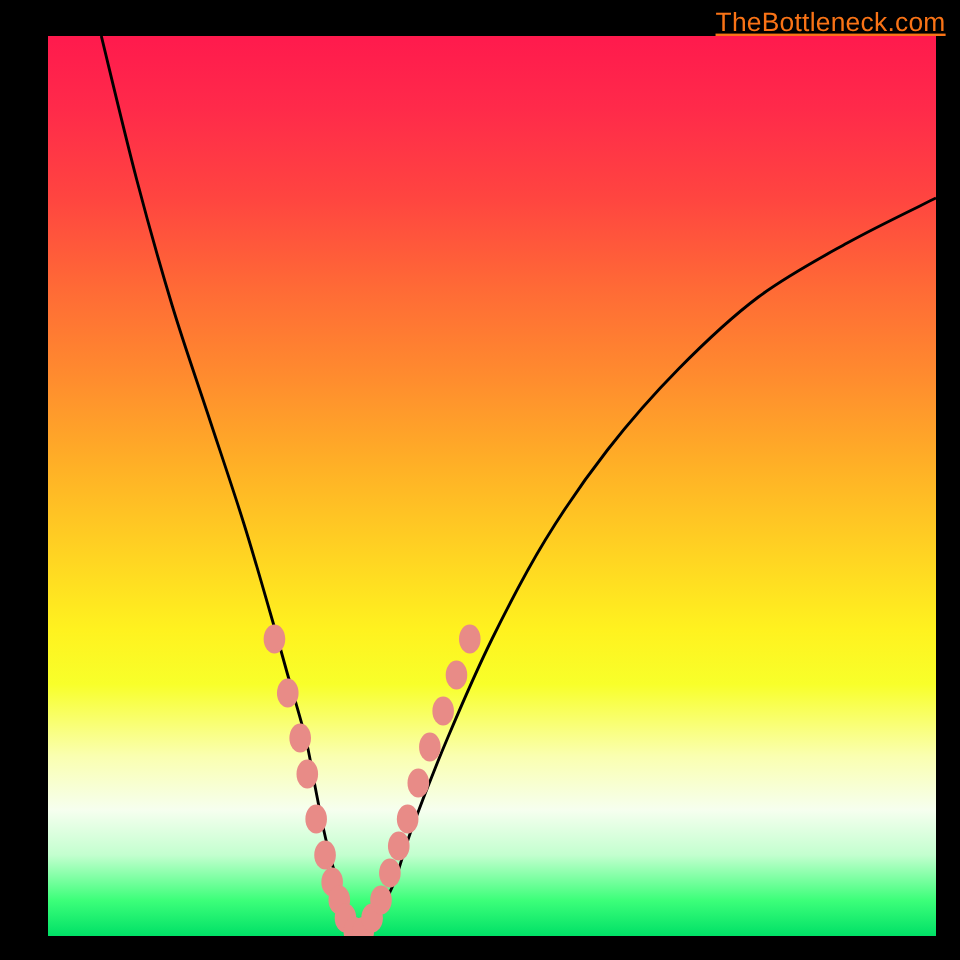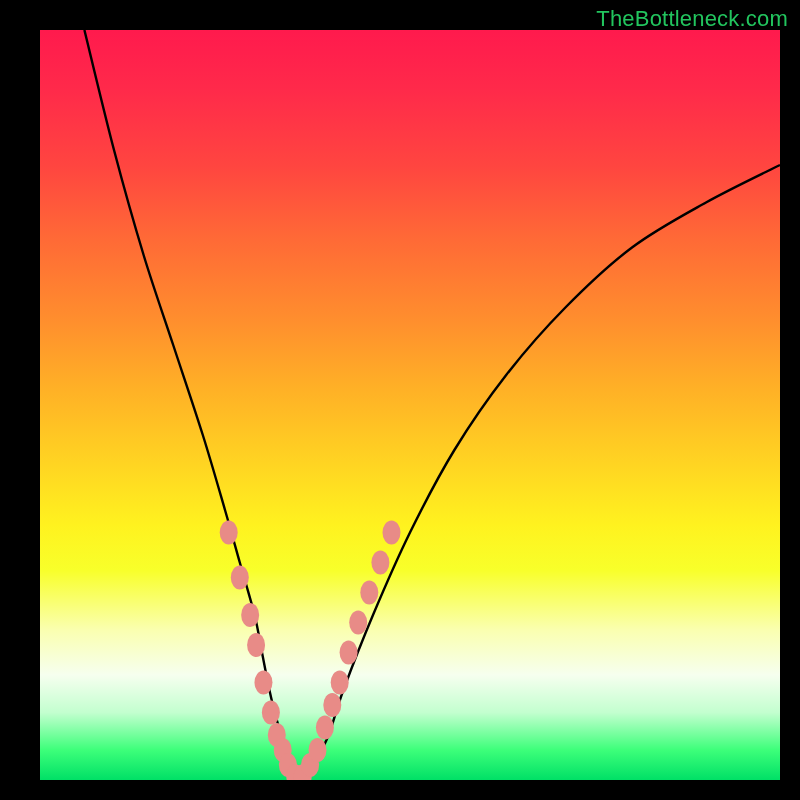--- a/index.html
+++ b/index.html
@@ -38,24 +38,25 @@
       #faffb0 80%,
       #f6ffef 86%,
       #c3ffcf 91%,
       #3dff7a 96%,
       #00e066 100%);
   }
   .watermark {
     position: absolute;
     top: 6px;
     right: 12px;
-    color: #22c55e;
+    color: #f97316;
     font-size: 22px;
     letter-spacing: 0.2px;
     user-select: none;
+    text-decoration: underline;
   }
   svg.curve {
     position: absolute;
     left: 0;
     top: 0;
     width: 740px;
     height: 750px;
   }
 </style>
 </head>

